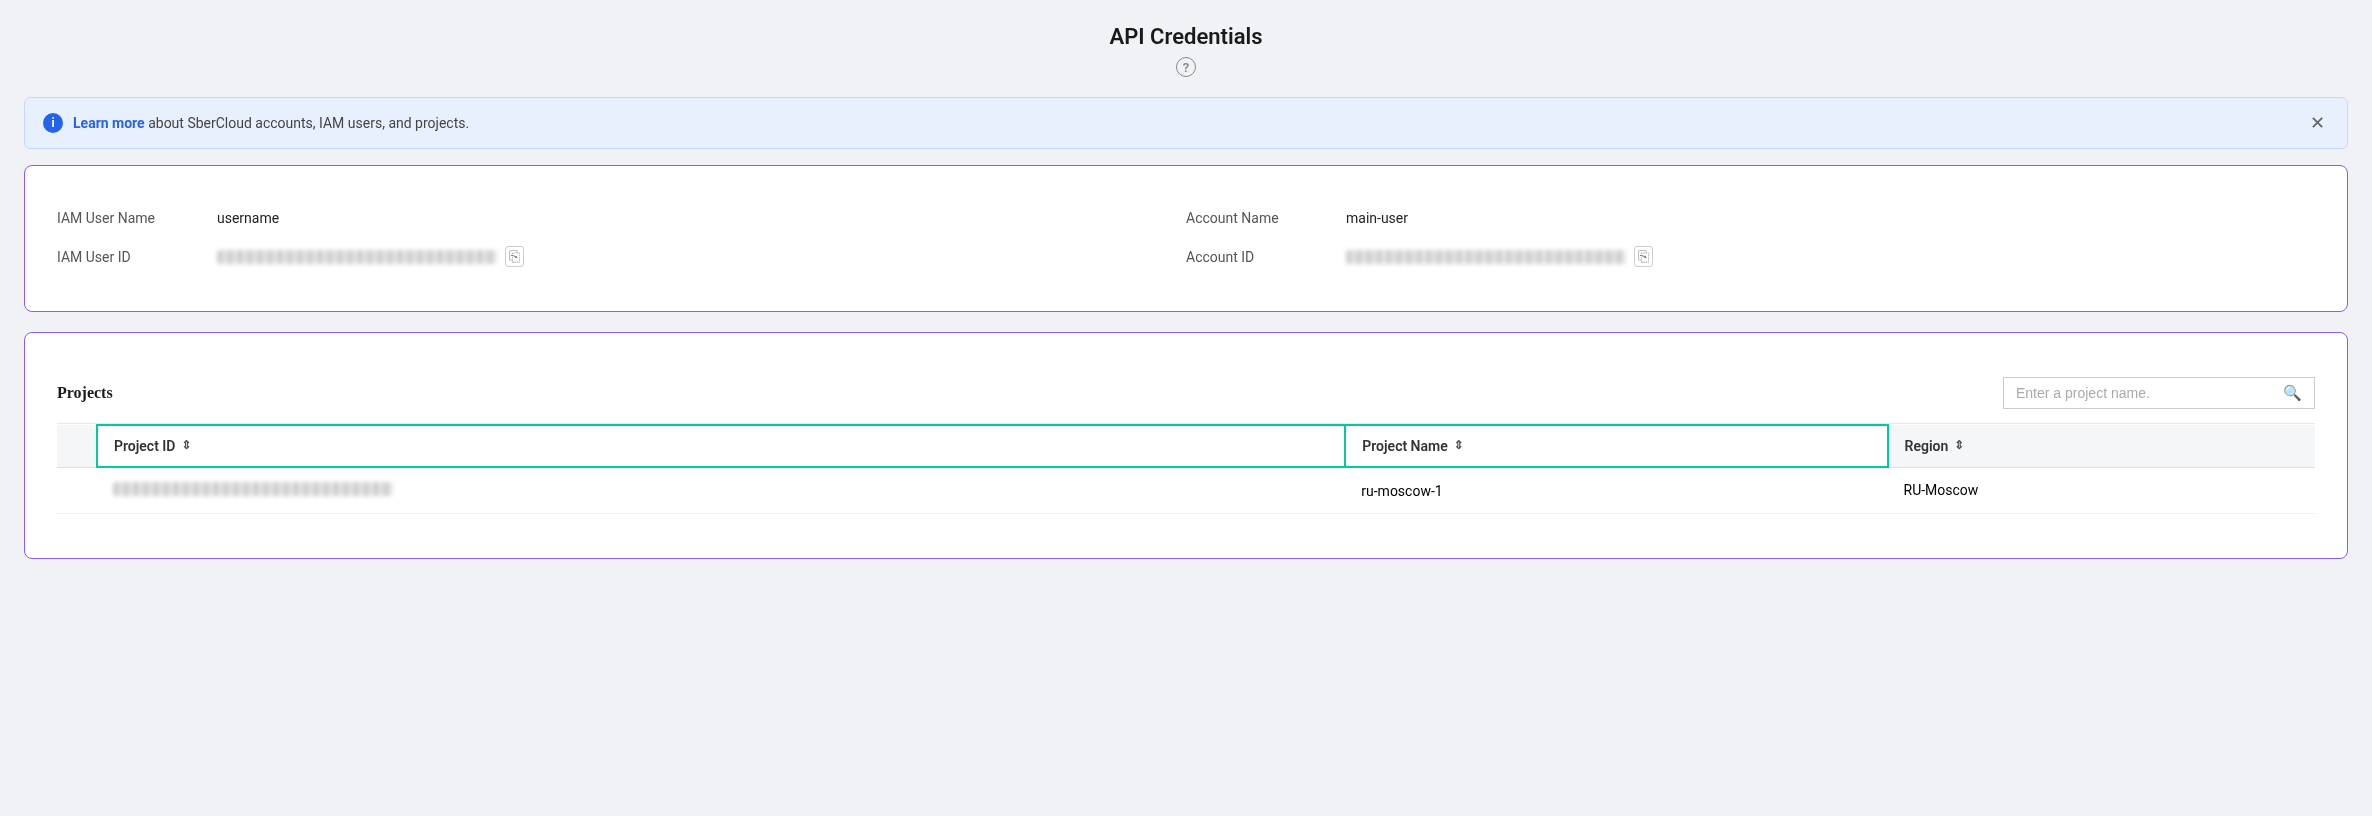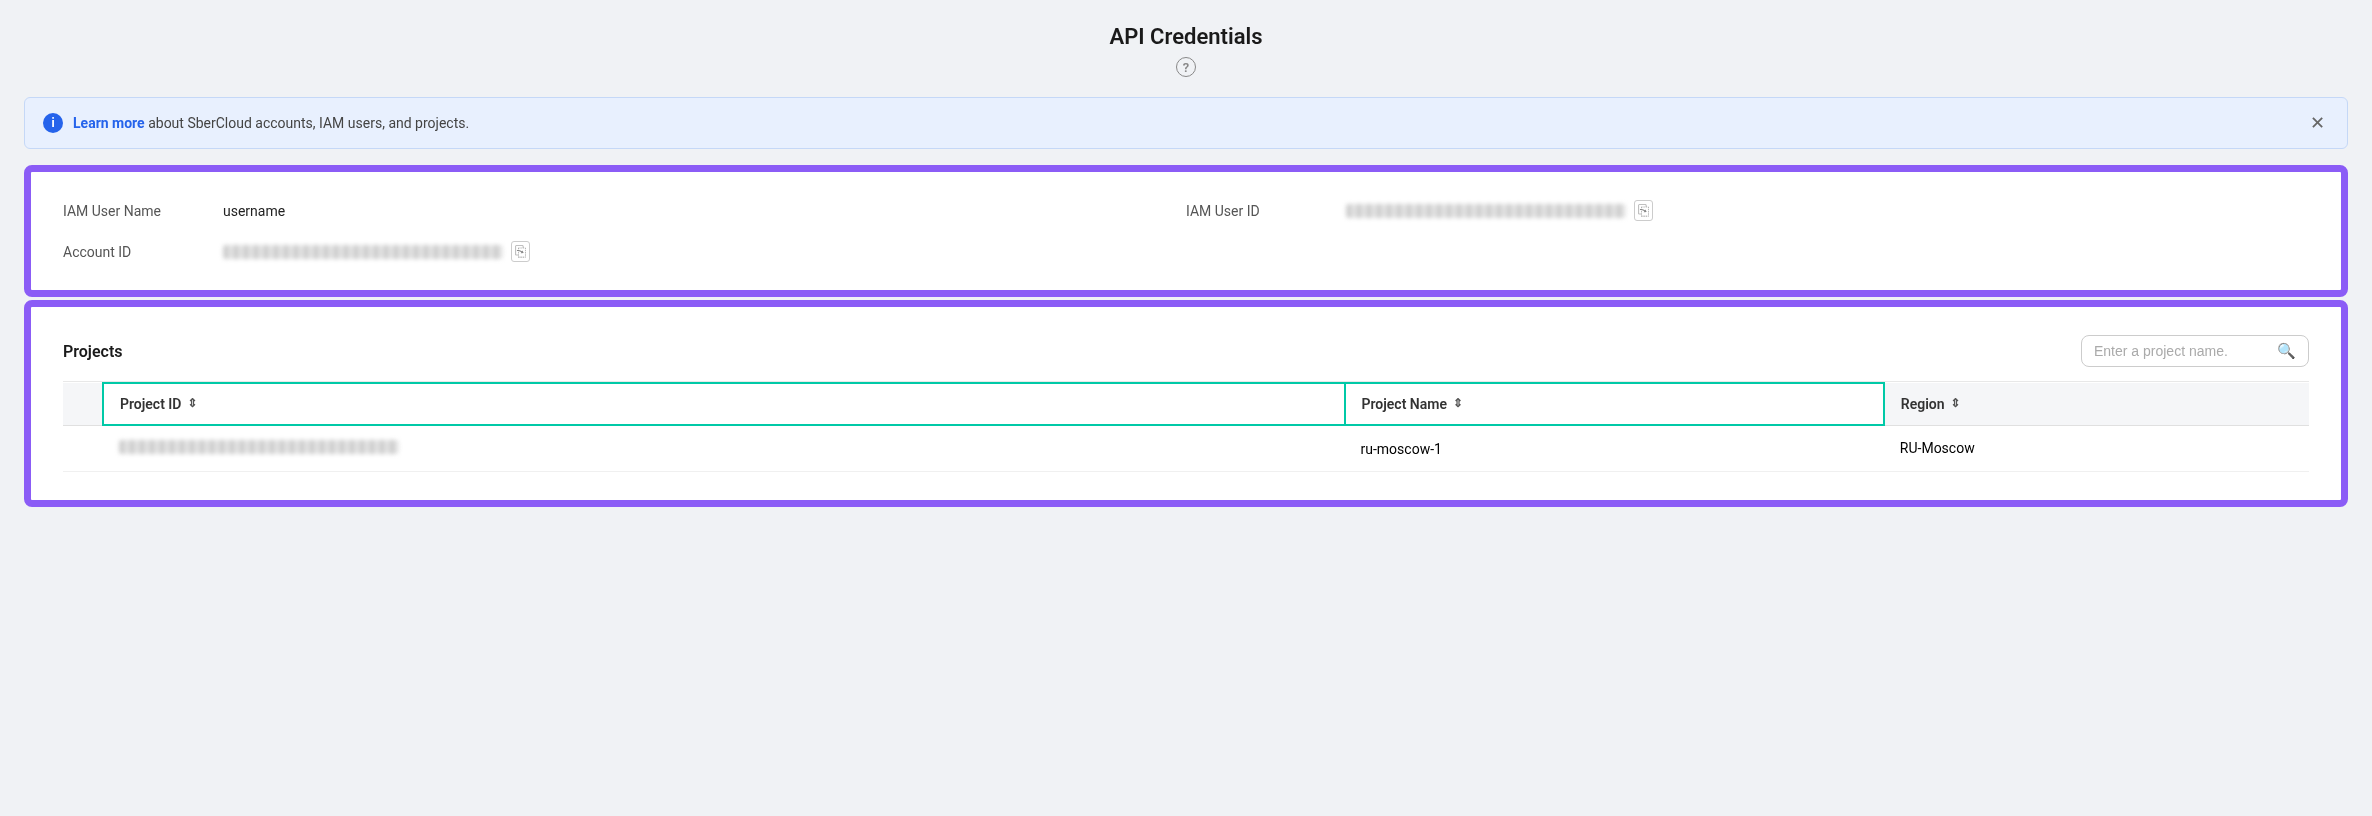--- a/index.html
+++ b/index.html
@@ -72,23 +72,23 @@
       border: none;
       cursor: pointer;
       color: #666;
       font-size: 18px;
       line-height: 1;
       padding: 2px 4px;
     }
     .card {
       background: white;
       border-radius: 8px;
-      padding: 28px 32px;
-      margin-bottom: 3px;
-      border: 7px solid #8b5cf6;
+      padding: 44px 32px;
+      margin-bottom: 20px;
+      border: 1px solid #8b5cf6;
     }
     .user-info-grid {
       display: grid;
       grid-template-columns: 1fr 1fr;
       gap: 20px 0;
     }
     .info-row {
       display: flex;
       align-items: center;
       gap: 0;
@@ -135,30 +135,31 @@
     .projects-header {
       display: flex;
       align-items: center;
       justify-content: space-between;
       margin-bottom: 14px;
     }
     .projects-title {
       font-size: 16px;
       font-weight: 600;
       color: #1a1a1a;
+      font-family: Liberation Serif, serif;
     }
     .search-box {
       display: flex;
       align-items: center;
       border: 1px solid #ccc;
-      border-radius: 8px;
+      border-radius: 0;
       padding: 6px 12px;
       gap: 8px;
       background: white;
-      width: 228px;
+      width: 312px;
     }
     .search-box input {
       border: none;
       outline: none;
       font-size: 14px;
       color: #333;
       width: 100%;
       background: transparent;
     }
     .search-box input::placeholder {
@@ -231,20 +232,24 @@
 </div>
 
 <div class="card">
   <div class="user-info-grid">
 
     <div class="info-row">
       <span class="info-label">IAM User Name</span>
       <span class="info-value">username</span>
     </div>
 
+    <div class="info-row">
+      <span class="info-label">Account Name</span>
+      <span class="info-value">main-user</span>
+    </div>
 
     <div class="info-row">
       <span class="info-label">IAM User ID</span>
       <span class="info-value">
         <span class="blurred-text"></span>
         <span class="copy-icon" title="Copy">⎘</span>
       </span>
     </div>
 
     <div class="info-row">

